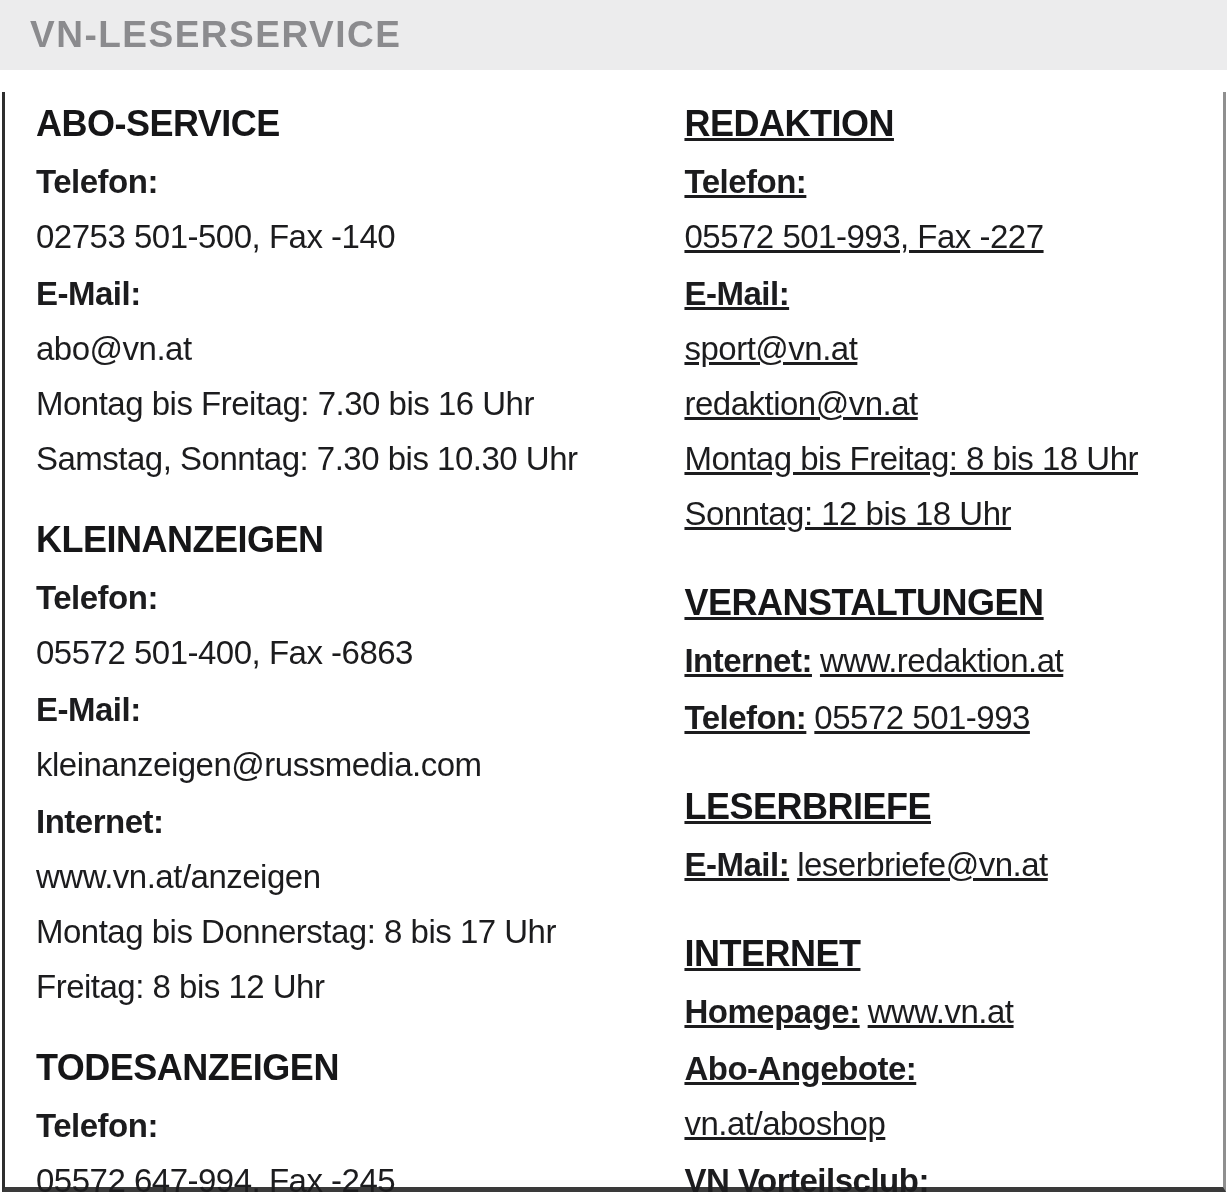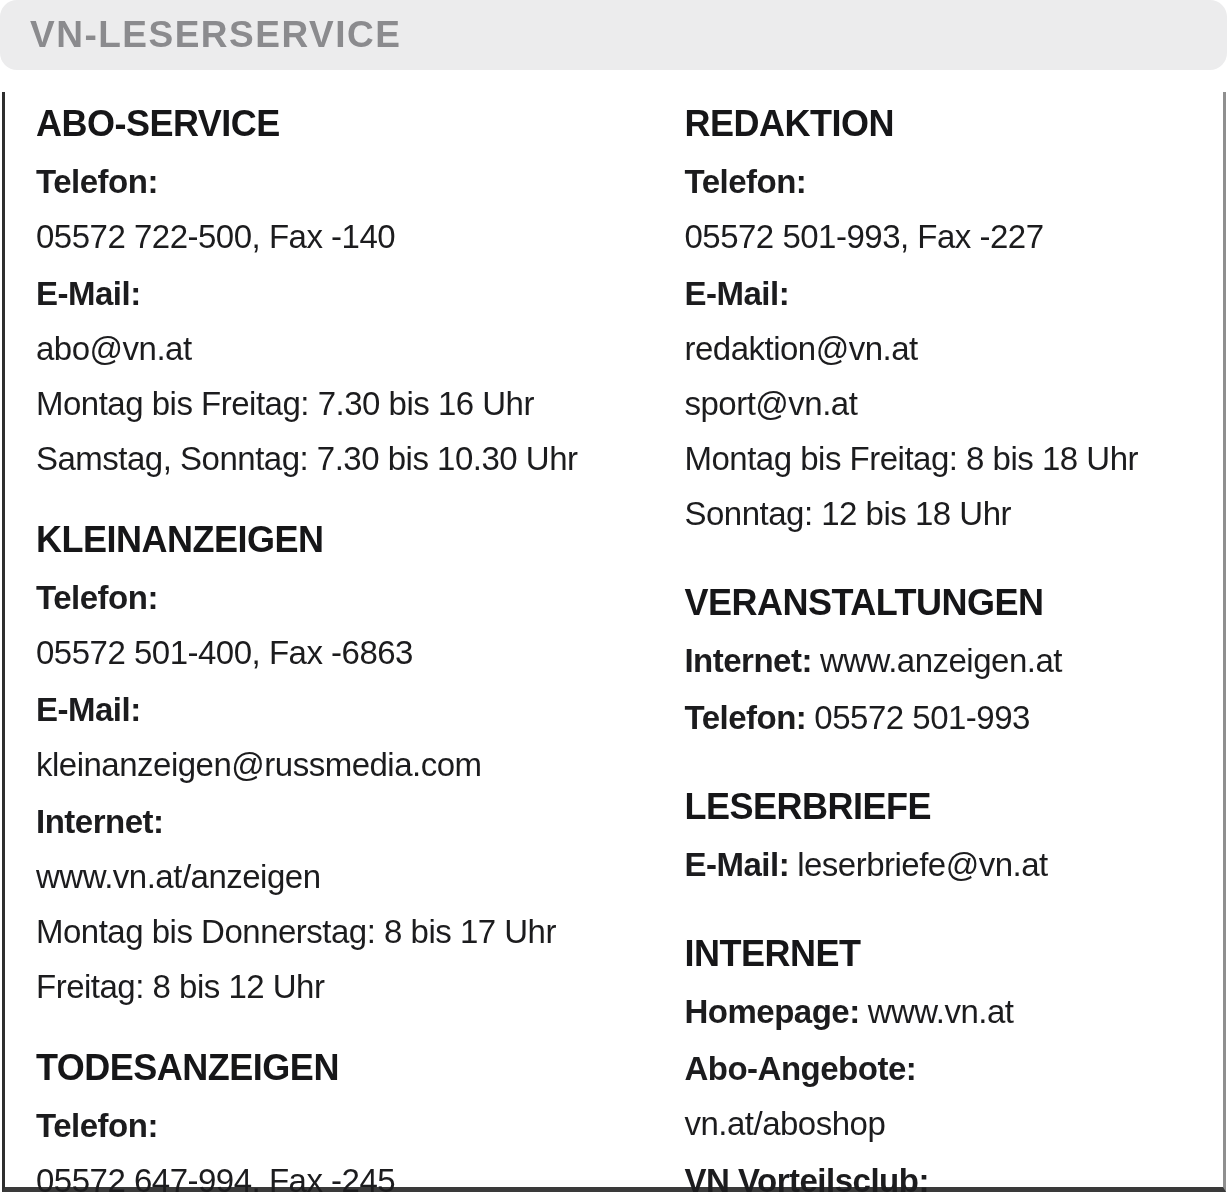--- a/index.html
+++ b/index.html
@@ -10,40 +10,39 @@
     font-family:"Liberation Sans", sans-serif;
     color:#1c1c1e;
     overflow:hidden;
   }
   .header {
     height:70px;
     background:#ececed;
     display:flex;
     align-items:center;
     padding-left:30px;
-    border-radius:17px;
   }
   .header h1 {
     font-size:37px;
     font-weight:bold;
     color:#8b8b8e;
     letter-spacing:1.5px;
   }
   .box {
     margin:22px 1px 0 2px;
     height:1100px;
     border-left:3px solid #2e2e2e;
     border-right:3px solid #8f8f8f;
     border-bottom:5px solid #3a3a3a;
     display:flex;
     background:#ffffff;
   }
   .col { padding-top:12px; }
   .col-left  { width:611px; padding-left:31px; padding-right:8px; }
-  .col-right { width:610px; padding-left:70px; padding-right:8px; }
+  .col-right { width:610px; padding-left:70px; padding-right:8px;text-decoration:underline; }
 
   .sec { margin-top:0; }
   .col-left  .sec + .sec { margin-top:40px; }
   .col-right .sec + .sec { margin-top:48px; }
 
   .sec-title {
     font-size:36px;
     line-height:40px;
     font-weight:800;
     letter-spacing:-0.5px;
@@ -72,21 +71,21 @@
   </header>
 
   <div class="box">
 
     <div class="col col-left">
 
       <section class="sec">
         <h2 class="sec-title">ABO-SERVICE</h2>
         <div class="block">
           <p class="lbl">Telefon:</p>
-          <p class="ln">05572 722-500, Fax -140</p>
+          <p class="ln">02753 501-500, Fax -140</p>
         </div>
         <div class="block">
           <p class="lbl">E-Mail:</p>
           <p class="ln">abo@vn.at</p>
           <p class="ln">Montag bis Freitag: 7.30 bis 16 Uhr</p>
           <p class="ln">Samstag, Sonntag: 7.30 bis 10.30 Uhr</p>
         </div>
       </section>
 
       <section class="sec">
@@ -123,32 +122,32 @@
     <div class="col col-right">
 
       <section class="sec">
         <h2 class="sec-title">REDAKTION</h2>
         <div class="block">
           <p class="lbl">Telefon:</p>
           <p class="ln">05572 501-993, Fax -227</p>
         </div>
         <div class="block">
           <p class="lbl">E-Mail:</p>
+          <p class="ln">sport@vn.at</p>
           <p class="ln">redaktion@vn.at</p>
-          <p class="ln">sport@vn.at</p>
           <p class="ln">Montag bis Freitag: 8 bis 18 Uhr</p>
           <p class="ln">Sonntag: 12 bis 18 Uhr</p>
         </div>
       </section>
 
       <section class="sec">
         <h2 class="sec-title">VERANSTALTUNGEN</h2>
         <div class="block">
           <p class="inline-row">
-            <span class="lbl-i">Internet:</span><span class="val">www.anzeigen.at</span>
+            <span class="lbl-i">Internet:</span><span class="val">www.redaktion.at</span>
           </p>
         </div>
         <div class="block">
           <p class="inline-row">
             <span class="lbl-i">Telefon:</span><span class="val">05572 501-993</span>
           </p>
         </div>
       </section>
 
       <section class="sec">

